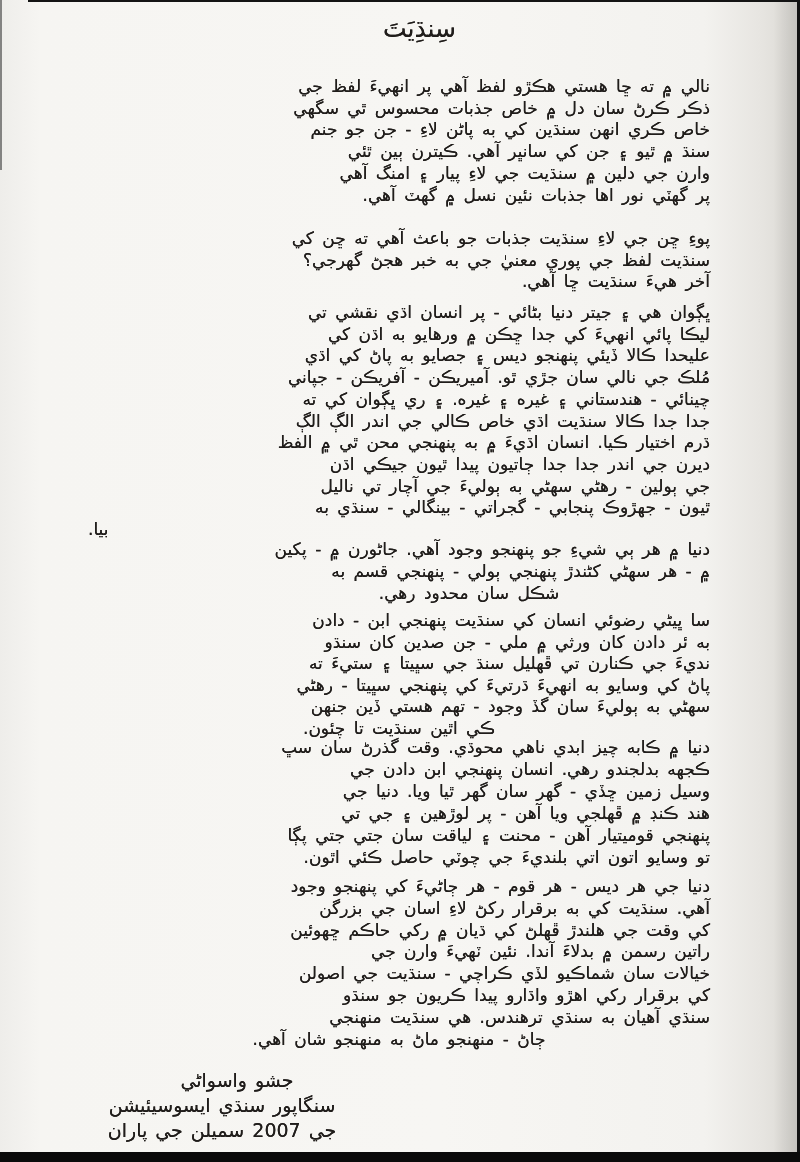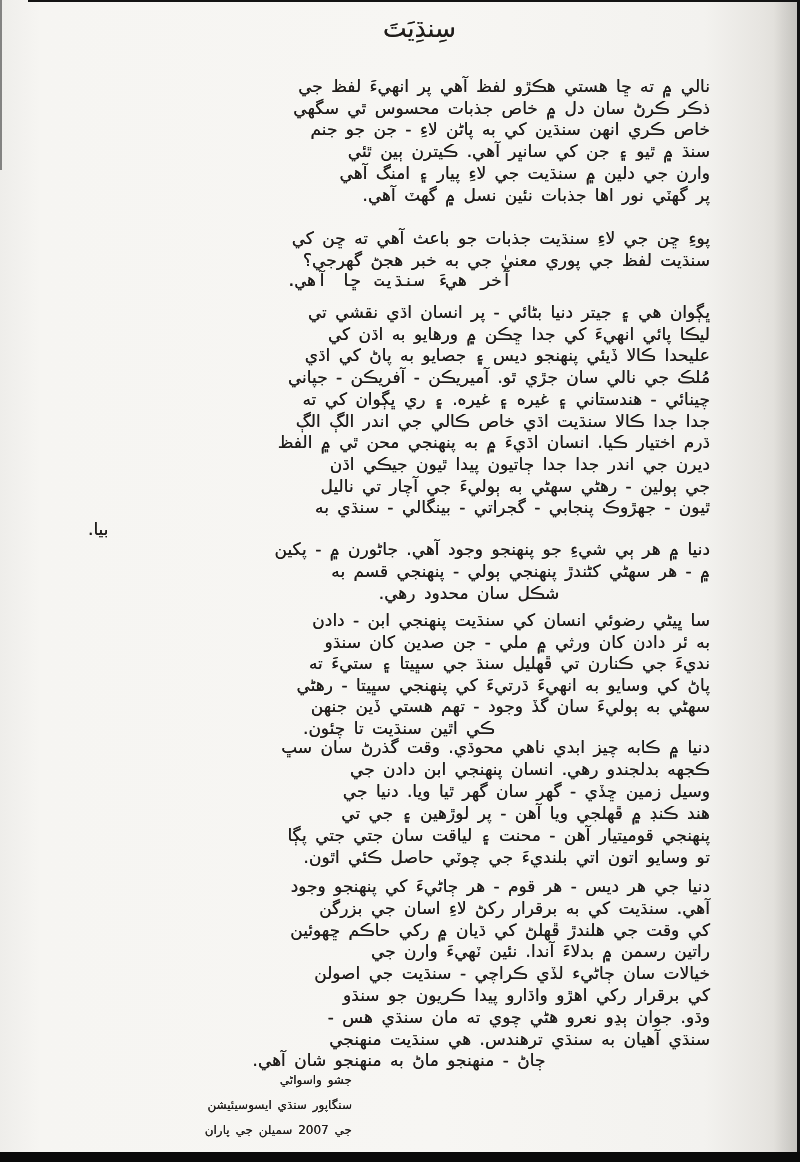--- a/index.html
+++ b/index.html
@@ -51,30 +51,30 @@
   }
   .para .ln{white-space:nowrap;}
   .p1{top:76px;line-height:21.7px;}
   .p2{top:228px;line-height:21.7px;}
   .p3{top:302px;line-height:21.7px;}
   .p4{top:538px;line-height:22px;}
   .p5{top:610px;line-height:21.5px;}
   .p6{top:736px;line-height:22px;}
   .p7{top:876px;line-height:21.8px;}
 
-  .p2 .ln:last-child{text-align:center;font-family:Liberation Mono, monospace;}
+  .p2 .ln:last-child{}
   .p3 .ln:last-child{text-align:left;}
   .p4 .ln:last-child{text-align:center;padding-left:140px;}
   .p5 .ln:last-child{text-align:center;}
   .p7 .ln:last-child{text-align:center;}
 
   .signature{
     position:absolute;top:1068px;left:92px;width:260px;
-    direction:rtl;
-    font-size:12px;line-height:25px;
+    direction:rtl;text-align:center;
+    font-size:19px;line-height:25px;
     word-spacing:2px;
   }
   .signature .s1{padding-left:30px;}
 </style>
 </head>
 <body>
 
 <div class="scan-page">
 
   <div class="edge-top"></div>
@@ -131,23 +131,22 @@
         <div class="ln">نديءَ جي ڪنارن تي ڦهليل سنڌ جي سڀيتا ۽ ستيءَ ته</div>
         <div class="ln">پاڻ کي وسايو به انهيءَ ڌرتيءَ کي پنهنجي سڀيتا - رهڻي</div>
         <div class="ln">سهڻي به ٻوليءَ سان گڏ وجود - تهم هستي ڏين جنهن</div>
         <div class="ln">ڪي اٿين سنڌيت تا چئون.</div>
       </div>
       <div class="para p7">
         <div class="ln">دنيا جي هر ديس - هر قوم - هر ڄاڻيءَ کي پنهنجو وجود</div>
         <div class="ln">آهي. سنڌيت کي به برقرار رکڻ لاءِ اسان جي بزرگن</div>
         <div class="ln">کي وقت جي هلندڙ ڦهلڻ کي ڌيان ۾ رکي حاڪم ڇهوئين</div>
         <div class="ln">راتين رسمن ۾ بدلاءَ آندا. نئين ٽهيءَ وارن جي</div>
-        <div class="ln">خيالات سان ڄاڻيء لڏي ڪراچي - سنڌيت جي اصولن</div>
+        <div class="ln">خيالات سان شماڪيو لڏي ڪراچي - سنڌيت جي اصولن</div>
         <div class="ln">کي برقرار رکي اهڙو واڌارو پيدا ڪريون جو سنڌو</div>
-        <div class="ln">وڌو. جوان ٻڍو نعرو هڻي چوي ته مان سنڌي هس -</div>
         <div class="ln">سنڌي آهيان به سنڌي ترهندس. هي سنڌيت منهنجي</div>
         <div class="ln">ڄاڻ - منهنجو ماڻ به منهنجو شان آهي.</div>
       </div>
     </div>
 
   <div class="signature ink">
     <div class="s1">جشو واسواڻي</div>
     <div class="s2">سنگاپور سنڌي ايسوسيئيشن</div>
     <div class="s3">جي 2007 سميلن جي پاران</div>
   </div>

